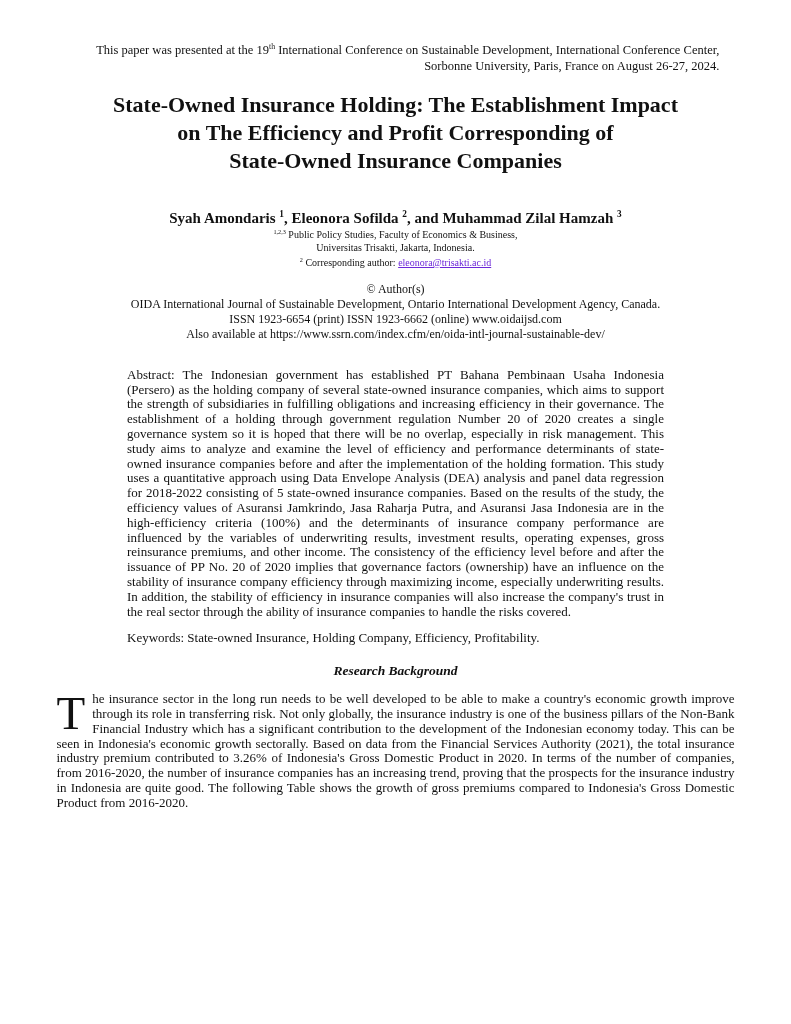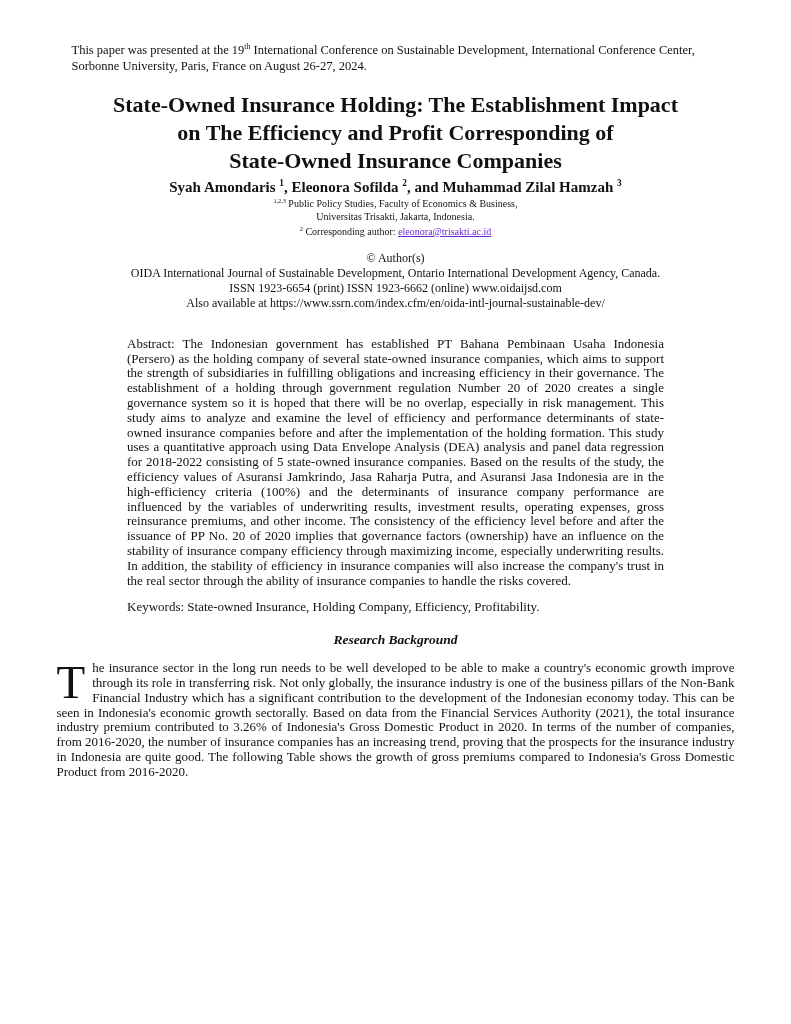--- a/index.html
+++ b/index.html
@@ -10,33 +10,33 @@
     margin: 0 auto;
     background: #ffffff;
     font-family: "Liberation Serif", serif;
     color: #111111;
     overflow: hidden;
   }
   .notice {
     padding-top: 42px;
     width: 648px;
     margin: 0 auto;
-    text-align: left;
+    text-align: right;
     font-size: 12.5px;
     line-height: 1.28;
   }
   .paper-title {
     margin-top: 17px;
     text-align: center;
     font-size: 22px;
     font-weight: bold;
     line-height: 1.28;
   }
   .authors {
-    margin-top: 2px;
+    margin-top: 33px;
     text-align: center;
     font-size: 15px;
     font-weight: bold;
   }
   .affil {
     text-align: center;
     font-size: 10px;
     line-height: 1.25;
     margin-top: 1px;
   }

